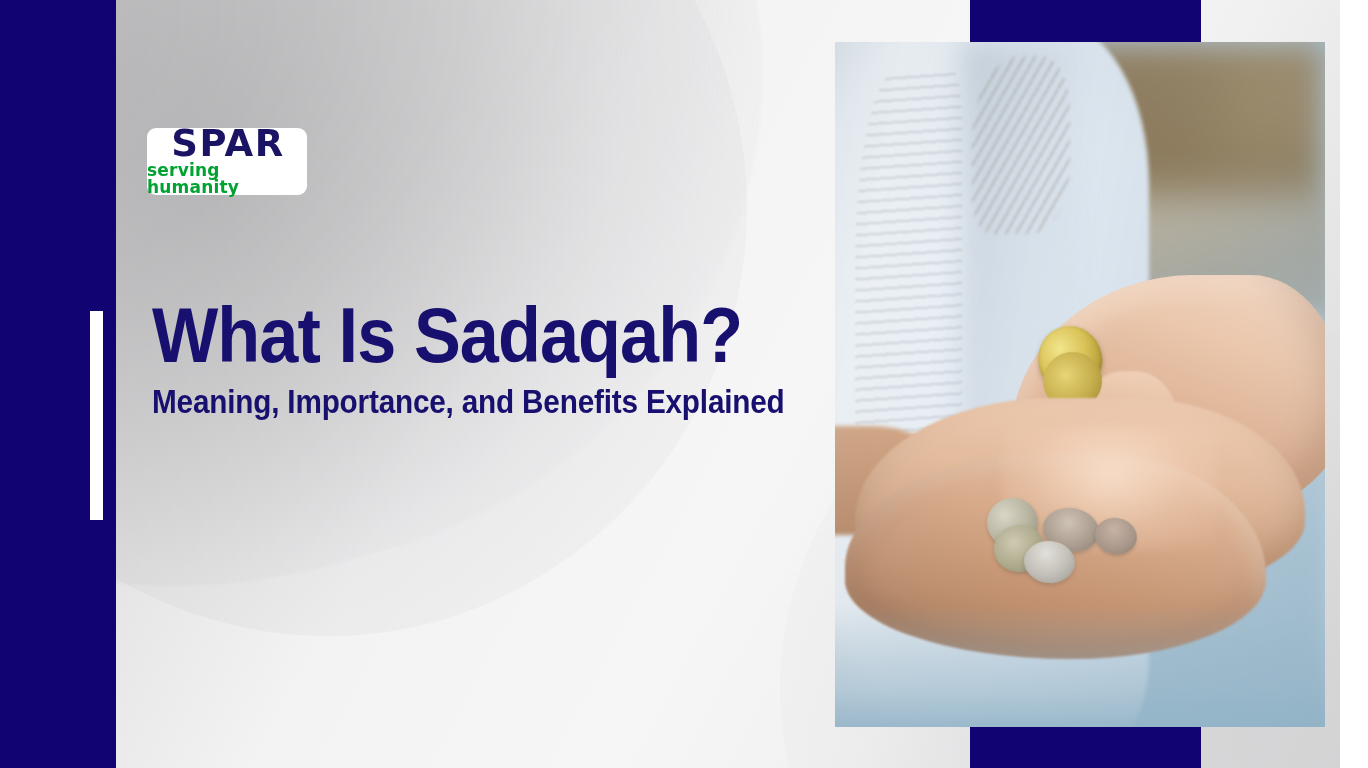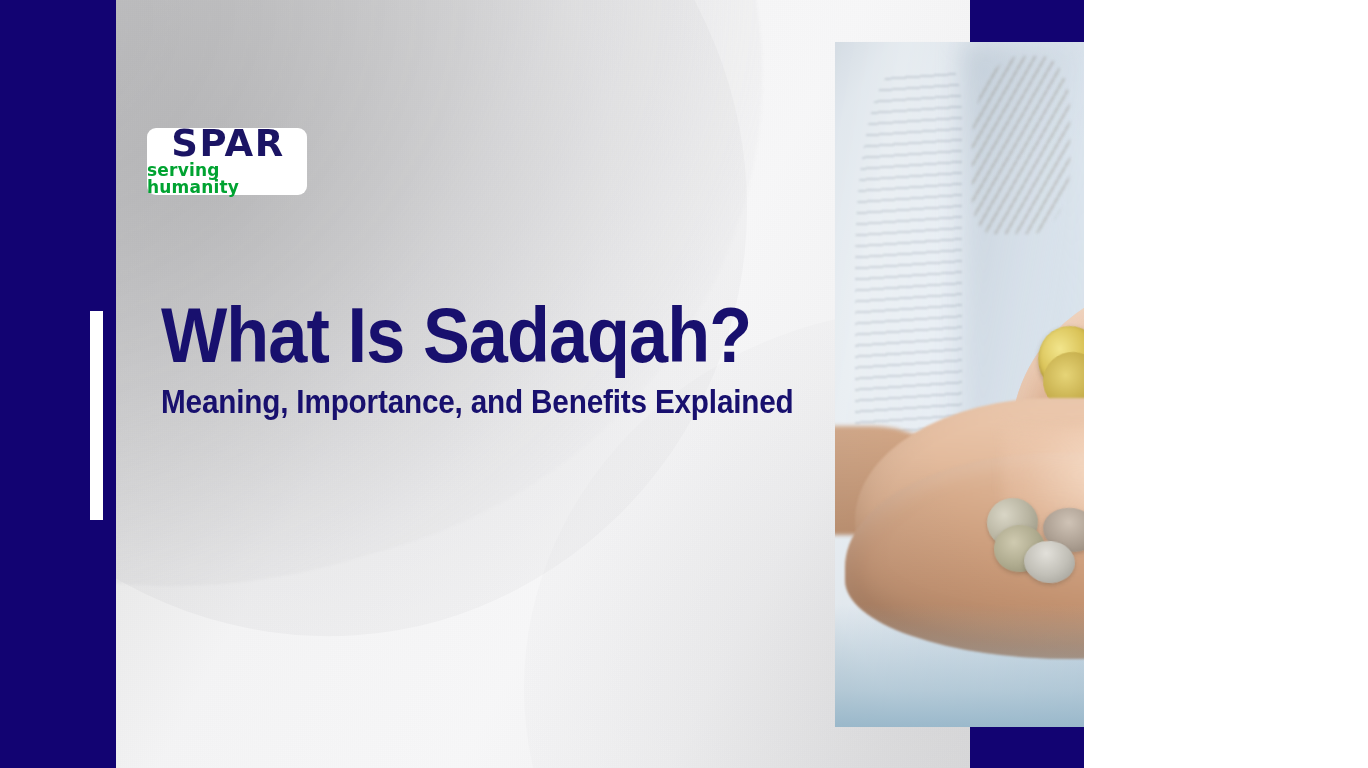--- a/index.html
+++ b/index.html
@@ -4,21 +4,21 @@
 <title>What Is Sadaqah? Banner</title>
 <style>
   html, body {
     margin: 0;
     padding: 0;
     background: #ffffff;
   }
 
   .canvas {
     position: relative;
-    width: 1084px;
+    width: 1340px;
     height: 768px;
     overflow: hidden;
     font-family: "Liberation Sans", sans-serif;
     background: #f2f2f2;
   }
 
   
   .bg-base {
     position: absolute;
     inset: 0;
@@ -148,21 +148,21 @@
     font-size: 17px;
     line-height: 1;
     letter-spacing: 0.2px;
     color: #00a331;
     margin: 0;
   }
 
   
   .headline-group {
     position: absolute;
-    left: 161px;
+    left: 152px;
     top: 296px;
     width: 700px;
   }
   .headline {
     margin: 0;
     font-family: "Liberation Sans Narrow", "Liberation Sans", sans-serif;
     font-weight: 700;
     font-size: 78px;
     line-height: 1.02;
     letter-spacing: -1px;

